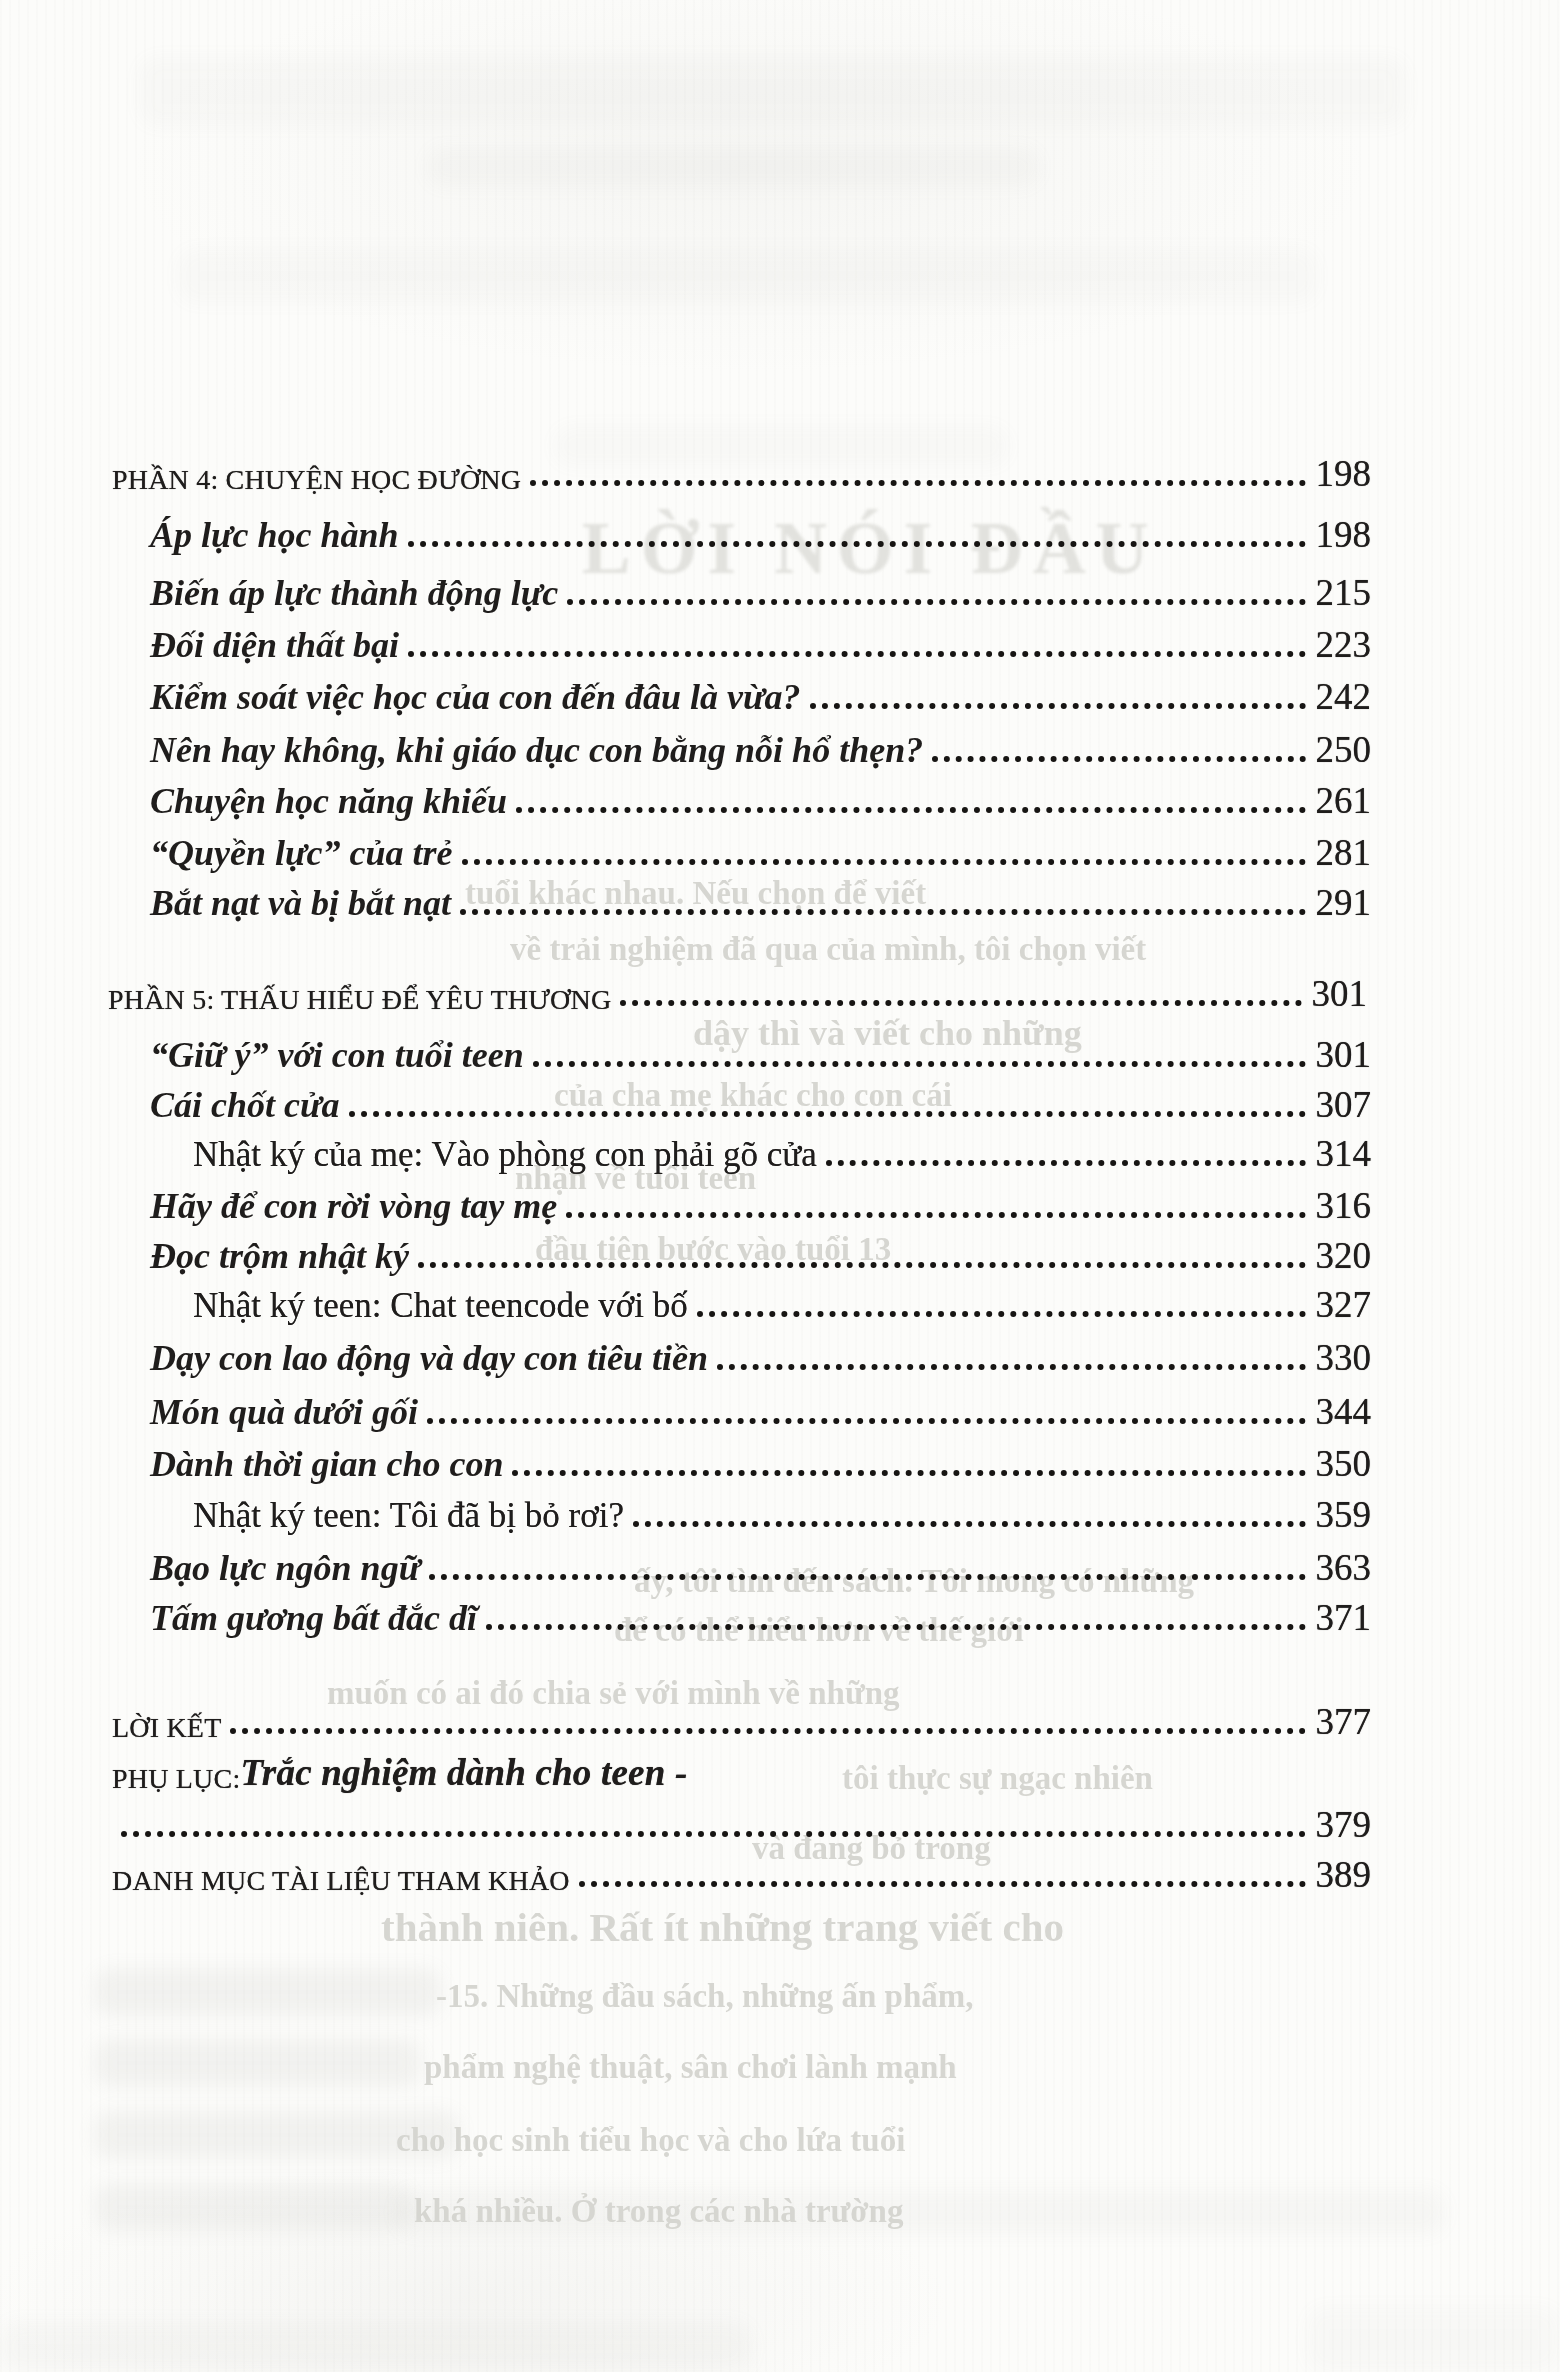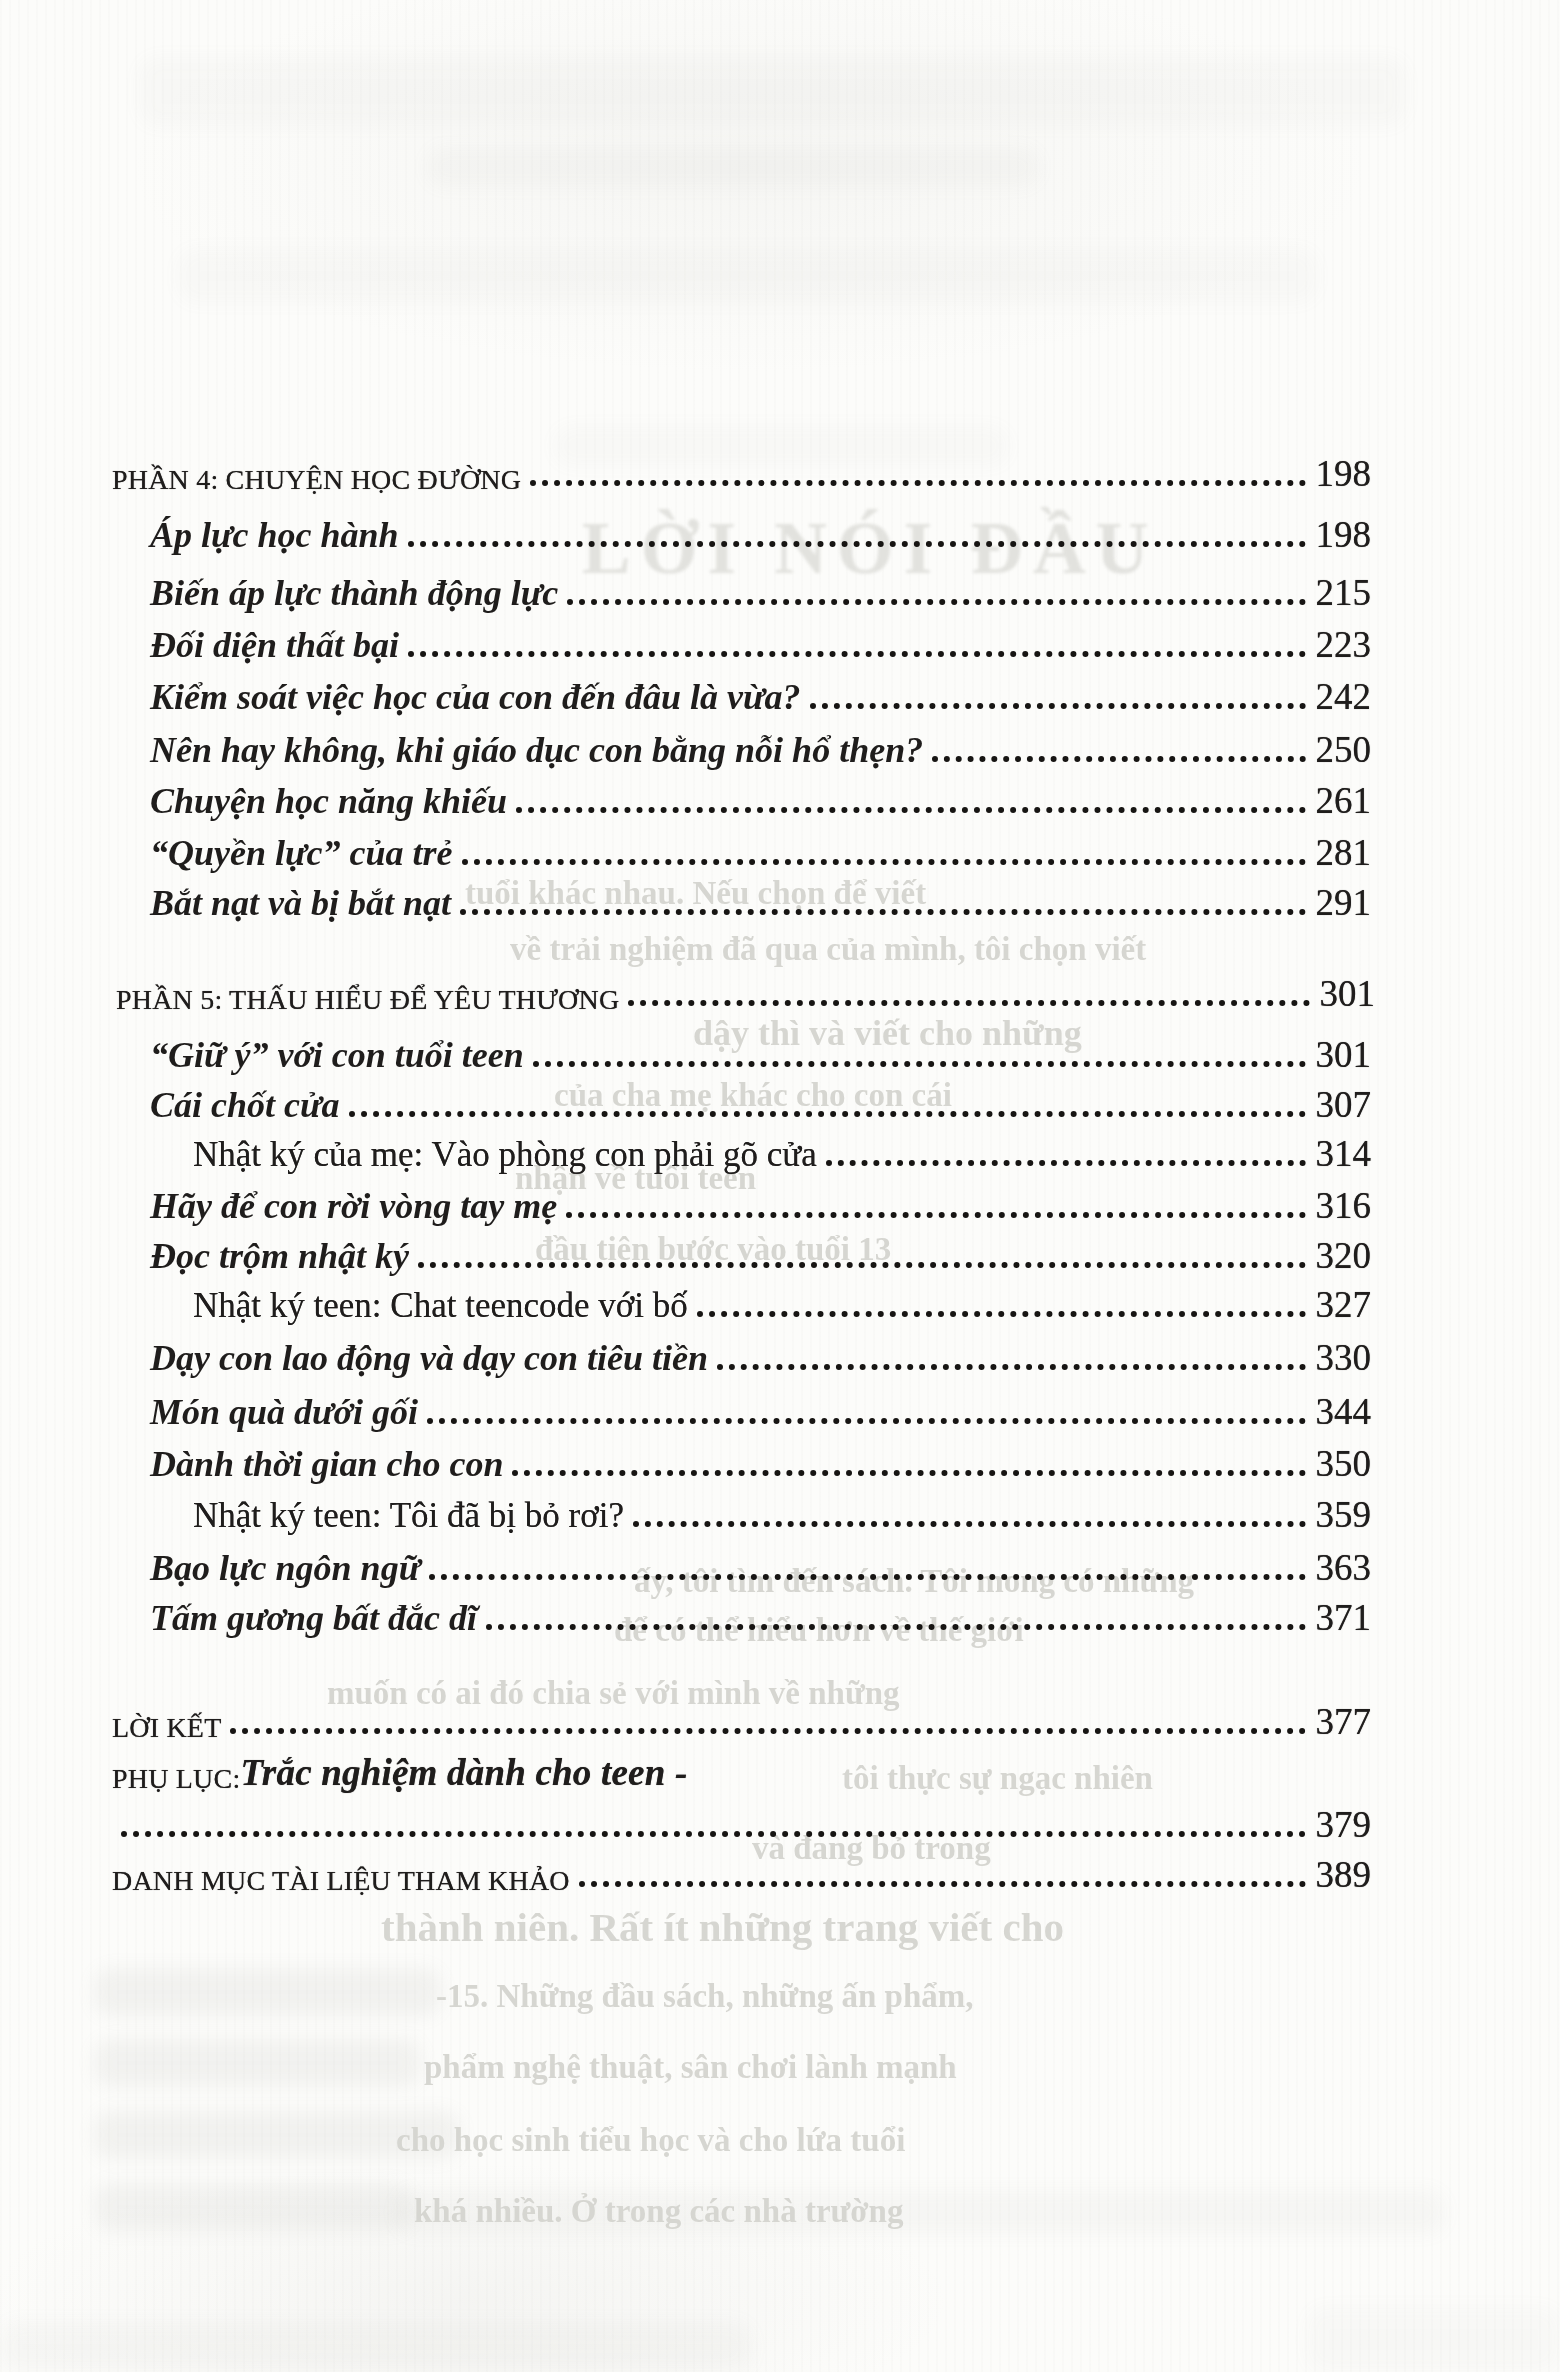--- a/index.html
+++ b/index.html
@@ -129,21 +129,21 @@
       <div class="toc-row lvl1" style="left: 150px; top: 822px; width: 1221px;">
         <span class="label">“Quyền lực” của trẻ</span>
         <div class="leader"></div>
         <span class="pagenum">281</span>
       </div>
       <div class="toc-row lvl1" style="left: 150px; top: 872px; width: 1221px;">
         <span class="label">Bắt nạt và bị bắt nạt</span>
         <div class="leader"></div>
         <span class="pagenum">291</span>
       </div>
-      <div class="toc-row lvl0" style="left: 116px; top: 963px; width: 1259px; align-items: flex-end;">
+      <div class="toc-row lvl0" style="left: 108px; top: 963px; width: 1259px; align-items: flex-end;">
         <span class="label">PHẦN 5: THẤU HIỂU ĐỂ YÊU THƯƠNG</span>
         <div class="leader"></div>
         <span class="pagenum">301</span>
       </div>
       <div class="toc-row lvl1" style="left: 150px; top: 1024px; width: 1221px;">
         <span class="label">“Giữ ý” với con tuổi teen</span>
         <div class="leader"></div>
         <span class="pagenum">301</span>
       </div>
       <div class="toc-row lvl1" style="left: 150px; top: 1074px; width: 1221px;">

